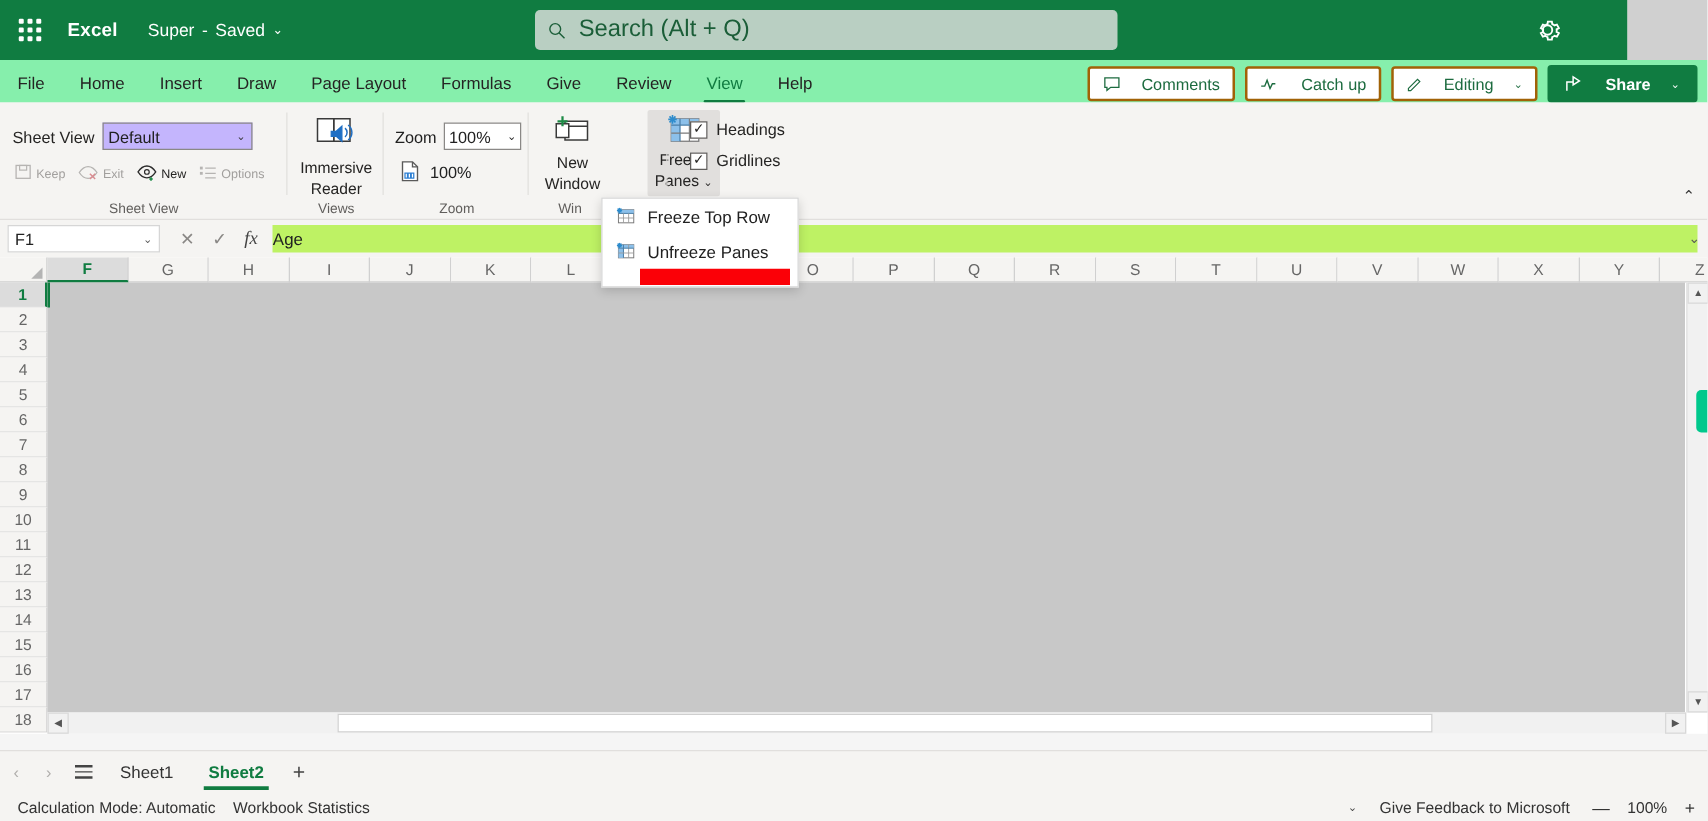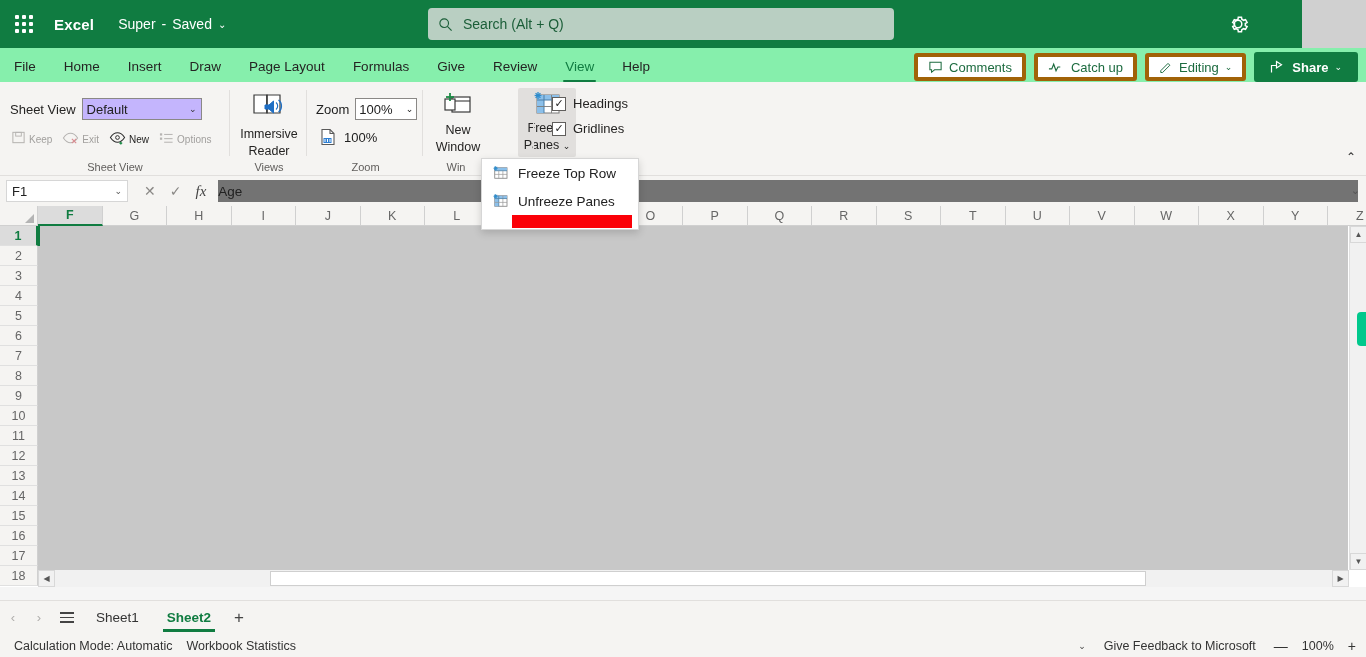--- a/index.html
+++ b/index.html
@@ -25,39 +25,39 @@
   .waffle { width:48px; height:48px; display:flex; align-items:center; justify-content:center; cursor:pointer; }
   .waffle-grid { display:grid; grid-template-columns:repeat(3,4px); grid-template-rows:repeat(3,4px); gap:3px; }
   .waffle-grid i { display:block; width:4px; height:4px; background:#fff; border-radius:1px; }
   .app-name { color:#fff; font-weight:bold; font-size:15px; margin-left:6px; letter-spacing:.2px; }
   .doc-name { color:#fff; font-size:14px; margin-left:24px; display:flex; align-items:center; gap:6px; cursor:pointer; }
   .doc-name .chev { font-size:10px; }
   .searchbox {
     position:absolute; left:428px; top:8px; width:466px; height:32px;
     background:#b9cfc2; border-radius:4px; display:flex; align-items:center; padding:0 10px; cursor:text;
   }
-  .searchbox .ph { color:#1b5e38; font-size:14px; margin-left:10px; }
+  .searchbox .ph { color:#1b5e38; font-size:19px; margin-left:10px; }
   .gear { position:absolute; right:52px; top:12px; width:24px; height:24px; cursor:pointer; }
 
   
   .ribbon-tabs {
     position:absolute; top:48px; left:0; width:1366px; height:34px;
     background:#86efac; display:flex; align-items:flex-end;
   }
   .rtab {
     padding:0 14px; height:30px; line-height:30px; font-size:13.5px; color:#252423; cursor:pointer; position:relative;
   }
   .rtab.active { color:#107c41; font-weight:normal; }
   .rtab.active::after {
     content:""; position:absolute; left:12px; right:12px; bottom:0; height:2.5px; background:#107c41; border-radius:2px;
   }
   .ribbon-right { position:absolute; right:8px; top:4px; display:flex; align-items:center; gap:8px; }
   .rbtn {
-    height:28px; background:#fff; border:4px solid #a16207; border-radius:3px;
-    display:flex; align-items:center; gap:6px; padding:0 10px; font-size:13px; color:#1c6b3f; cursor:pointer;
+    height:28px; background:#fff; border:2px solid #a16207; border-radius:3px;
+    display:flex; align-items:center; gap:16px; padding:0 10px; font-size:13px; color:#1c6b3f; cursor:pointer;
   }
   .rbtn.share { background:#107c41; border-color:#107c41; color:#fff; font-weight:bold; padding:0 12px; height:30px; }
 
   
   .ribbon {
     position:absolute; top:82px; left:0; width:1366px; height:94px;
     background:#f5f4f2; border-bottom:1px solid #e1dfdd;
   }
   .grp { position:absolute; top:0; height:94px; }
   .grp-label { position:absolute; bottom:3px; width:100%; text-align:center; font-size:11px; color:#605e5c; }
@@ -128,21 +128,21 @@
   }
   .namebox {
     margin-left:6px; width:122px; height:22px; background:#fff; border:1px solid #d6d6d6;
     display:flex; align-items:center; justify-content:space-between; padding:0 5px; font-size:13px; cursor:text;
   }
   .namebox .chev { font-size:9px; color:#555; }
   .fbtns { display:flex; align-items:center; gap:14px; margin-left:16px; color:#8a8886; }
   .fbtn { cursor:pointer; font-size:14px; }
   .fx { font-style:italic; font-family:"Liberation Serif", serif; color:#444; font-size:15px; }
   .fbar-input {
-    flex:1; height:22px; margin-left:12px; margin-right:8px; background:#737373;
+    flex:1; height:22px; margin-left:12px; margin-right:8px; background:#bef264;
     border:none; display:flex; align-items:center; font-size:13.5px; color:#212121; cursor:text;
   }
   .fbar-expand { position:absolute; right:6px; top:8px; font-size:11px; color:#555; cursor:pointer; }
 
   
   .grid-wrap { position:absolute; top:206px; left:0; width:1366px; height:381px; background:#fff; }
   .corner {
     position:absolute; left:0; top:0; width:38px; height:20px; background:#f5f4f2; border-right:1px solid #d0d0d0; border-bottom:1px solid #d0d0d0;
     cursor:pointer;
   }

